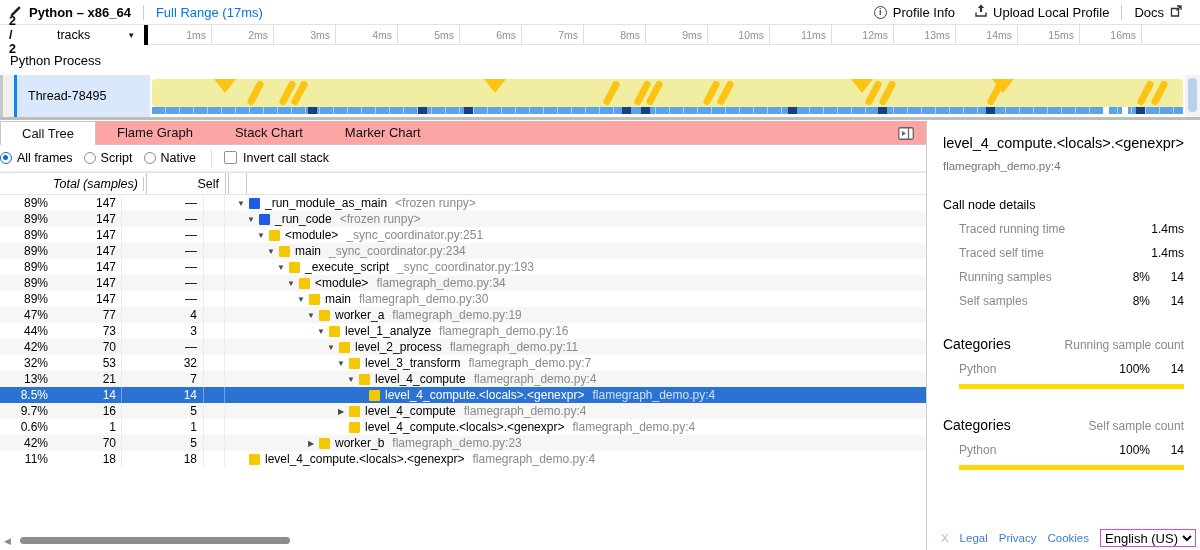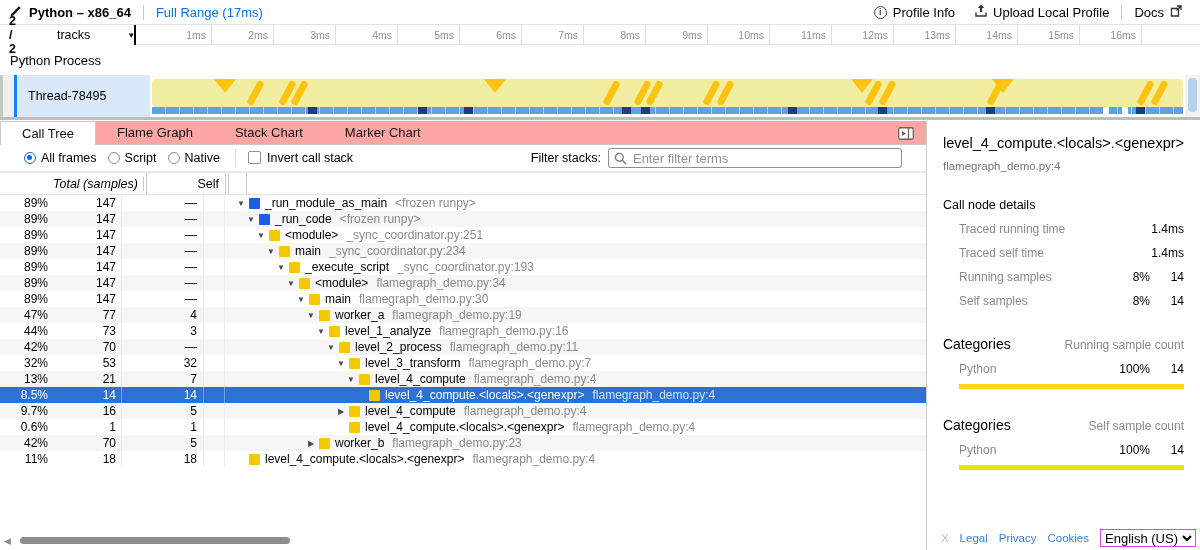--- a/index.html
+++ b/index.html
@@ -14,21 +14,21 @@
 .profile-name { font-weight:bold; font-size:13px; margin-left:7px; }
 .vdiv { width:1px; height:15px; background:#ccc; margin:0 12px; }
 .link { color:#0074e8; font-size:13px; text-decoration:none; cursor:pointer; }
 .topbtn { display:flex; align-items:center; font-size:13px; margin-left:20px; cursor:pointer; }
 .topbtn svg, .topbtn .cicon { margin-right:6px; }
 .cicon { width:13px; height:13px; border:1.2px solid #444; border-radius:50%;
   font-size:9px; display:flex; align-items:center; justify-content:center; font-weight:bold; color:#444; }
 
 
 .ruler { height:20px; position:relative; border-bottom:1px solid #e0e0e0; background:#fff; }
-.tracks-btn { position:absolute; left:0; top:0; width:136px; height:20px; border-right:2px solid #000000;
+.tracks-btn { position:absolute; left:0; top:0; width:148px; height:20px; border-right:4px solid #000000;
   display:flex; align-items:center; padding:0 9px; font-size:12.5px; cursor:pointer; background:#fff;gap:37px; }
 .tracks-btn b { margin-right:4px; }
 .tracks-caret { margin-left:auto; font-size:8px; color:#111; }
 .ticks { margin-left:150px; height:20px; display:flex; overflow:hidden; }
 .tick { flex:0 0 62px; width:62px; border-right:1px solid #ddd; font-size:10.5px; color:#909090;
   text-align:right; padding:4px 5px 0 0; }
 
 
 .process-row { height:30px; display:flex; align-items:center; padding-left:10px;
   font-size:13px; background:#fff; }
@@ -57,21 +57,21 @@
 .content { width:955px; position:relative; background:#fff; }
 .sidebar { flex:1; border-left:1px solid #ccc; position:relative; background:#fff; padding:14px 16px; }
 
 
 .tabbar { height:24px; background:#fca5a5; border-bottom:1px solid #c8c8c8; display:flex; position:relative; }
 .tab { padding:0 21px; font-size:13px; display:flex; align-items:center; color:#111; cursor:pointer; }
 .tab.active { background:#fff; border:1px solid #c8c8c8; border-bottom:none; margin-bottom:-1px; }
 .panel-toggle { position:absolute; right:12px; top:5px; cursor:pointer; }
 
 
-.filterbar { height:27px; display:flex; align-items:center; padding:0 24px; font-size:12.5px;
+.filterbar { height:27px; display:flex; align-items:center; padding:0 0; font-size:12.5px;
   border-bottom:1px solid #ededed; background:#fff; }
 .radio-wrap { display:flex; align-items:center; margin-right:11px; cursor:pointer; }
 .radio { width:12px; height:12px; border-radius:50%; border:1.5px solid #8f8f8f; background:#fdfdfd;
   margin-right:5px; position:relative; }
 .radio.checked { border-color:#1567d2; background:#fff; }
 .radio.checked::after { content:""; position:absolute; left:2px; top:2px; width:5px; height:5px;
   border-radius:50%; background:#1567d2; }
 .fdiv { width:1px; height:18px; background:#ddd; margin:0 12px 0 4px; }
 .chk { width:13px; height:13px; border:1px solid #8f8f8f; border-radius:2px; background:#fff; margin-right:6px; }
 .chk-wrap { display:flex; align-items:flex-start; cursor:pointer; }
@@ -288,30 +288,20 @@
             <span class="radio-wrap">
               <span class="radio"></span>
               <span>Native</span>
             </span>
           </span>
         <span class="fdiv"></span>
         <span class="chk-wrap">
           <span class="chk"></span>
           <span>Invert call stack</span>
         </span>
-        <span class="fright">
-          <span class="flabel">Filter stacks:</span>
-          <span class="searchwrap">
-            <svg width="13" height="13" viewBox="0 0 13 13">
-                <circle cx="5.3" cy="5.3" r="3.9" fill="none" stroke="#7a7a7a" stroke-width="1.4"></circle>
-                <line x1="8.3" y1="8.3" x2="12" y2="12" stroke="#7a7a7a" stroke-width="1.5"></line>
-              </svg>
-            <input class="searchinput" placeholder="Enter filter terms" style="">
-          </span>
-        </span>
       </div>
 
 
       <div class="thead">
         <span class="h-total">Total (samples)</span>
         <span class="h-sp"></span>
         <span class="h-self">Self</span>
         <span class="h-sp"></span>
         <span class="h-gap"></span>
       </div>

